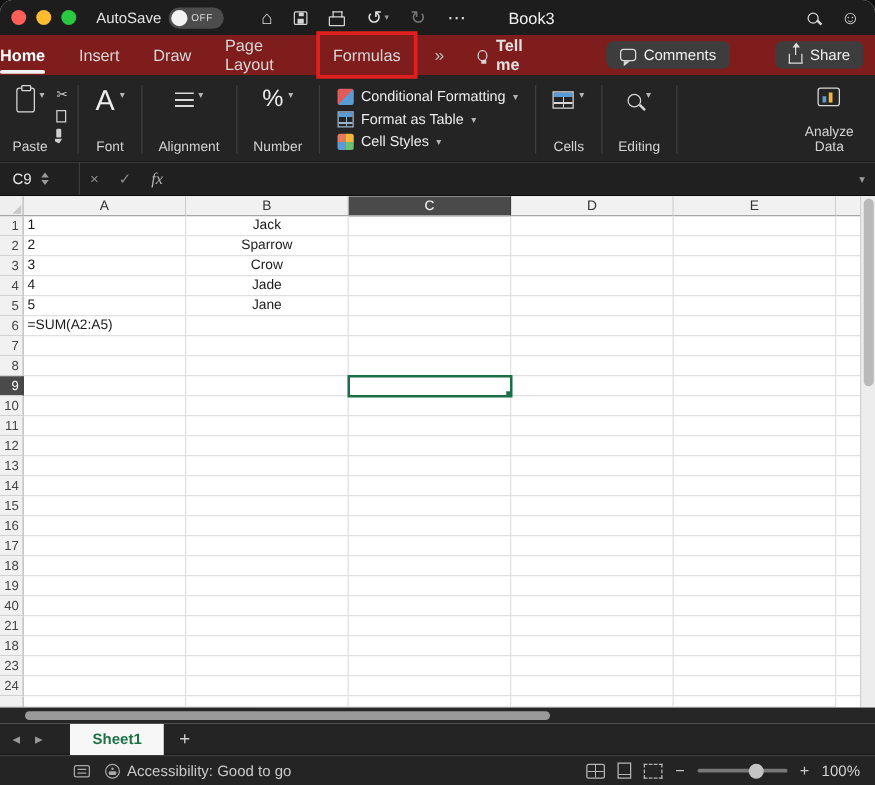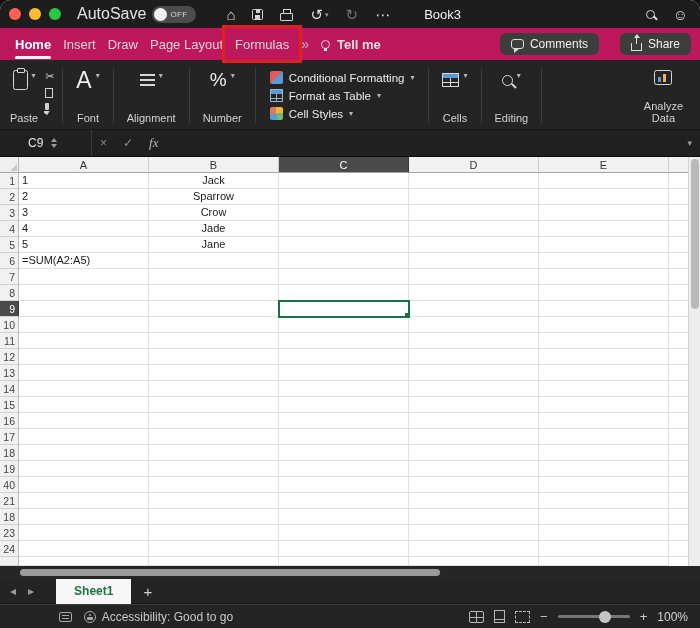--- a/index.html
+++ b/index.html
@@ -6,42 +6,42 @@
   body { margin:0; background:#111; font-family:"Liberation Sans", sans-serif; }
   .app { width:700px; height:628px; position:relative; background:#fff; overflow:hidden;
          border-radius:10px 10px 0 0; font-family:"Liberation Sans", sans-serif; }
 
   
   .titlebar { height:28px; background:#1d1d1d; display:flex; align-items:center; padding:0 12px 0 9px; }
   .lights { display:flex; gap:8px; }
   .light { width:12px; height:12px; border-radius:50%; display:inline-block; }
   .light.red { background:#ff5f57; } .light.yellow { background:#febc2e; } .light.green { background:#28c840; }
   .autosave { display:flex; align-items:center; gap:6px; margin-left:16px; }
-  .autosave-label { color:#e3e3e3; font-size:16px; }
+  .autosave-label { color:#e3e3e3; font-size:12px; }
   .toggle { width:44px; height:17px; border-radius:9px; background:#4c4c4c; display:flex; align-items:center; padding:0 4px 0 2px; gap:3px; }
   .knob { width:13px; height:13px; background:#f2f2f2; border-radius:50%; }
   .toggle-text { color:#dcdcdc; font-size:8px; letter-spacing:.4px; }
   .tb-icons { display:flex; align-items:center; gap:17px; margin-left:30px; color:#dedede; }
   .tb-glyph { font-size:15px; line-height:1; color:#dedede; }
   .tb-glyph.dim { color:#757575; }
   .undo-wrap { display:flex; align-items:center; gap:2px; }
   .chev { font-size:7px; color:#9a9a9a; line-height:1; }
   .floppy { width:11px; height:11px; border:1.5px solid #d4d4d4; border-radius:1.5px; position:relative; display:inline-block; }
   .floppy::before { content:""; position:absolute; top:0; left:2.5px; width:4px; height:3px; background:#d4d4d4; }
   .floppy::after { content:""; position:absolute; bottom:0; left:2px; width:5px; height:3.5px; background:#d4d4d4; }
   .printer { width:13px; height:11px; position:relative; display:inline-block; }
   .printer::before { content:""; position:absolute; top:0; left:2.5px; right:2.5px; height:4px; border:1.3px solid #d4d4d4; border-bottom:none; }
   .printer::after { content:""; position:absolute; top:4px; left:0; right:0; height:6px; border:1.3px solid #d4d4d4; border-radius:1px; }
   .doc-title { color:#f2f2f2; font-size:13px; margin-left:34px; }
   .tb-right { margin-left:auto; display:flex; align-items:center; gap:18px; }
   .mag { width:9px; height:9px; border:1.6px solid #d6d6d6; border-radius:50%; position:relative; display:inline-block; }
   .mag::after { content:""; position:absolute; width:5px; height:1.6px; background:#d6d6d6; transform:rotate(45deg); right:-4.5px; bottom:-1px; }
 
   
-  .tabsrow { height:32px; background:#be185d; display:flex; align-items:center; padding-left:15px; gap:12px; position:relative; }
+  .tabsrow { height:32px; background:#7f1d1d; display:flex; align-items:center; gap:27px; position:relative; }
   .tab { color:#d8d8d8; font-size:13px; position:relative; height:100%; display:flex; align-items:center; cursor:default; }
   .tab.active { color:#ffffff; font-weight:700; }
   .tab.active::after { content:""; position:absolute; left:0; right:0; bottom:1px; height:3px; background:#f2f2f2; border-radius:2px; }
   .annotation-box { position:absolute; top:-3px; bottom:-3px; left:-13px; right:-13px; border:3px solid #df201f; pointer-events:none; z-index:5; }
   .overflow-chev { color:#bdbdbd; font-size:14px; }
   .tellme { display:flex; align-items:center; gap:7px; color:#e0e0e0; font-size:13px;font-weight:bold; }
   .bulb { width:9px; height:9px; border:1.4px solid #d6d6d6; border-radius:50%; position:relative; display:inline-block; }
   .bulb::after { content:""; position:absolute; left:2px; bottom:-3.5px; width:3.2px; height:2.6px; background:#d6d6d6; }
   .tabs-spacer { flex:1; }
   .pillbtn { display:flex; align-items:center; gap:6px; background:#3d3d3d; border:none; border-radius:6px; height:22px;
@@ -88,21 +88,21 @@
   .magbig::after { content:""; position:absolute; width:6px; height:1.7px; background:#d8d8d8; transform:rotate(45deg); right:-5px; bottom:-1.4px; }
   .anicon { width:18px; height:15px; border:1.5px solid #d8d8d8; border-radius:2.5px; position:relative; display:inline-block; margin-top:2px; }
   .anicon::before { content:""; position:absolute; left:3px; bottom:2px; width:3px; height:5px; background:#5b9bd5; }
   .anicon::after { content:""; position:absolute; left:8px; bottom:2px; width:3px; height:8px; background:#f2b63c; }
   .analyze { margin-left:auto; }
   .rchev { font-size:8px; color:#b5b5b5; margin-top:3px; }
   .style-chev { font-size:8px; color:#b5b5b5; }
 
   
   .formulabar { height:27px; background:#202020; display:flex; align-items:center; border-bottom:1px solid #0c0c0c; }
-  .namebox { width:64px; height:100%; display:flex; align-items:center; border-right:1px solid #3a3a3a; color:#e6e6e6; font-size:12px; gap:8px;margin-left:28px; }
+  .namebox { width:64px; height:100%; display:flex; align-items:center; padding-left:10px; border-right:1px solid #3a3a3a; color:#e6e6e6; font-size:12px; gap:8px; }
   .stepper { display:flex; flex-direction:column; gap:2px; }
   .tri-up { width:0; height:0; border-left:3.5px solid transparent; border-right:3.5px solid transparent; border-bottom:4px solid #9a9a9a; }
   .tri-down { width:0; height:0; border-left:3.5px solid transparent; border-right:3.5px solid transparent; border-top:4px solid #9a9a9a; }
   .fb-btn { color:#8c8c8c; font-size:12px; padding:0 8px; }
   .fb-fx { color:#b5b5b5; font-family:"Liberation Serif",serif; font-style:italic; font-size:13px; padding:0 8px; }
   .fb-input { flex:1; color:#eee; font-size:12px; padding-left:8px; }
   .fb-chev { color:#9a9a9a; font-size:9px; padding:0 8px; }
 
   
   .gridwrap { height:409px; position:relative; background:#fff; overflow:hidden; }

